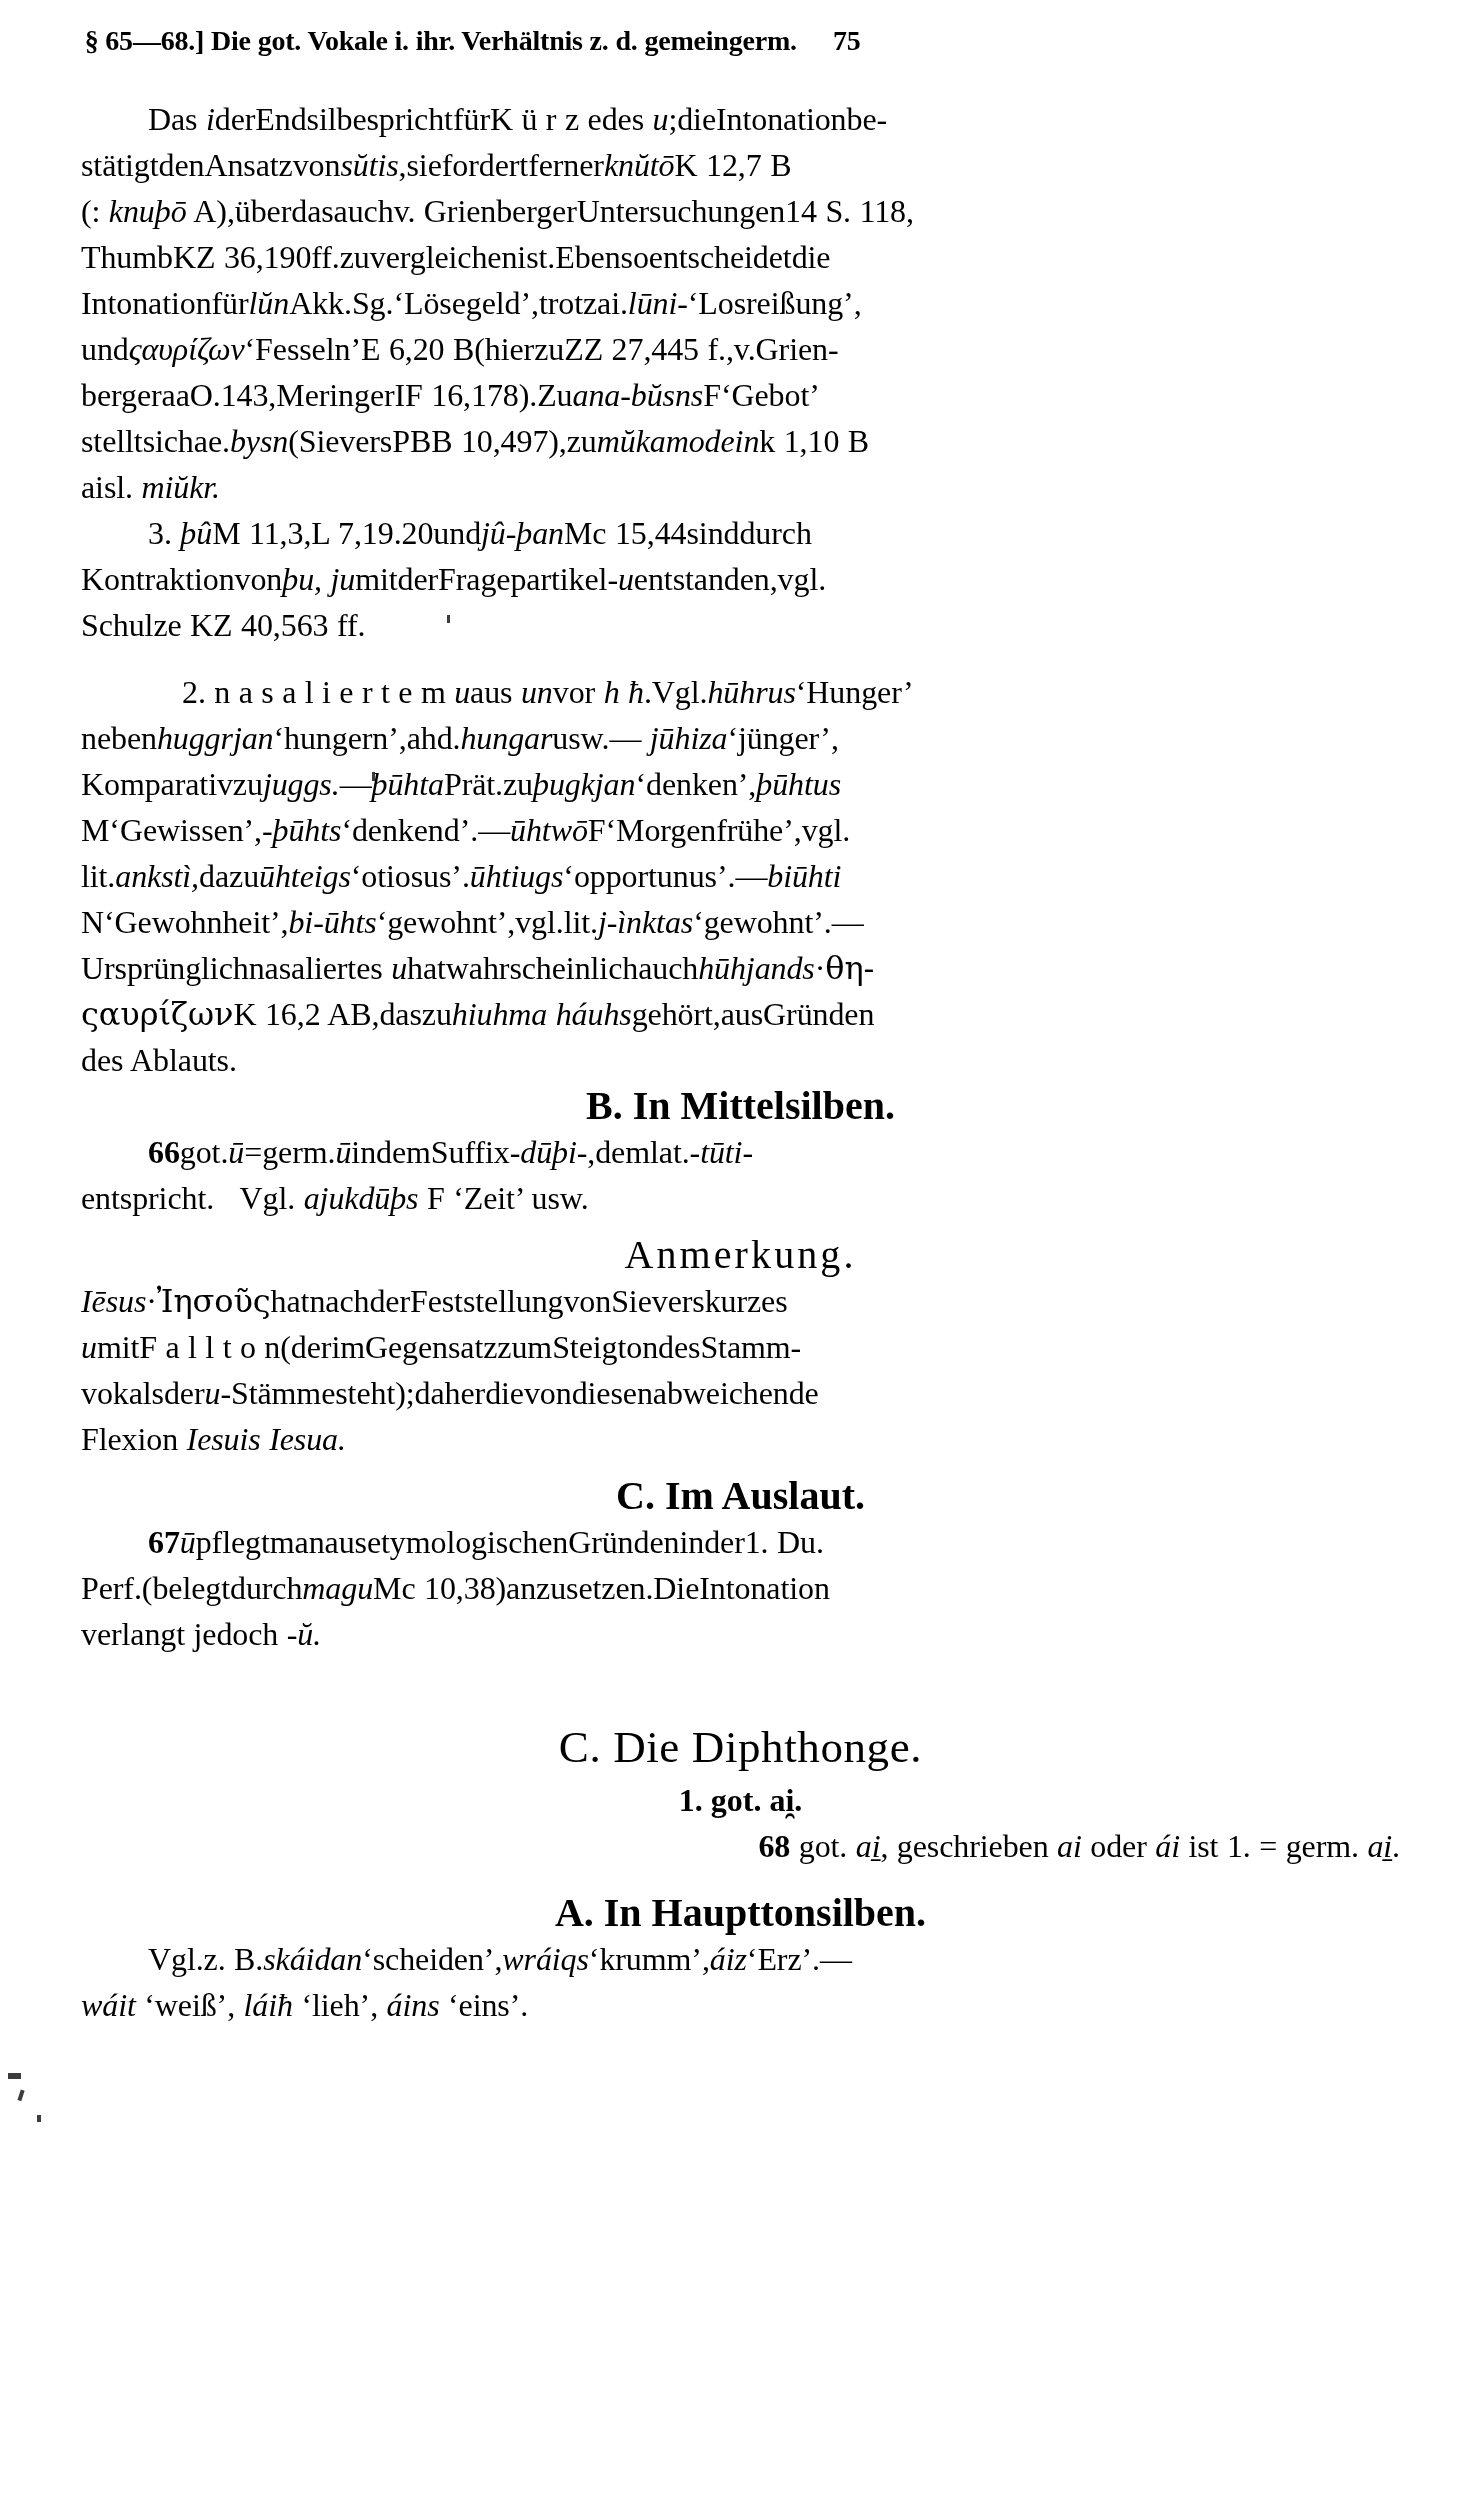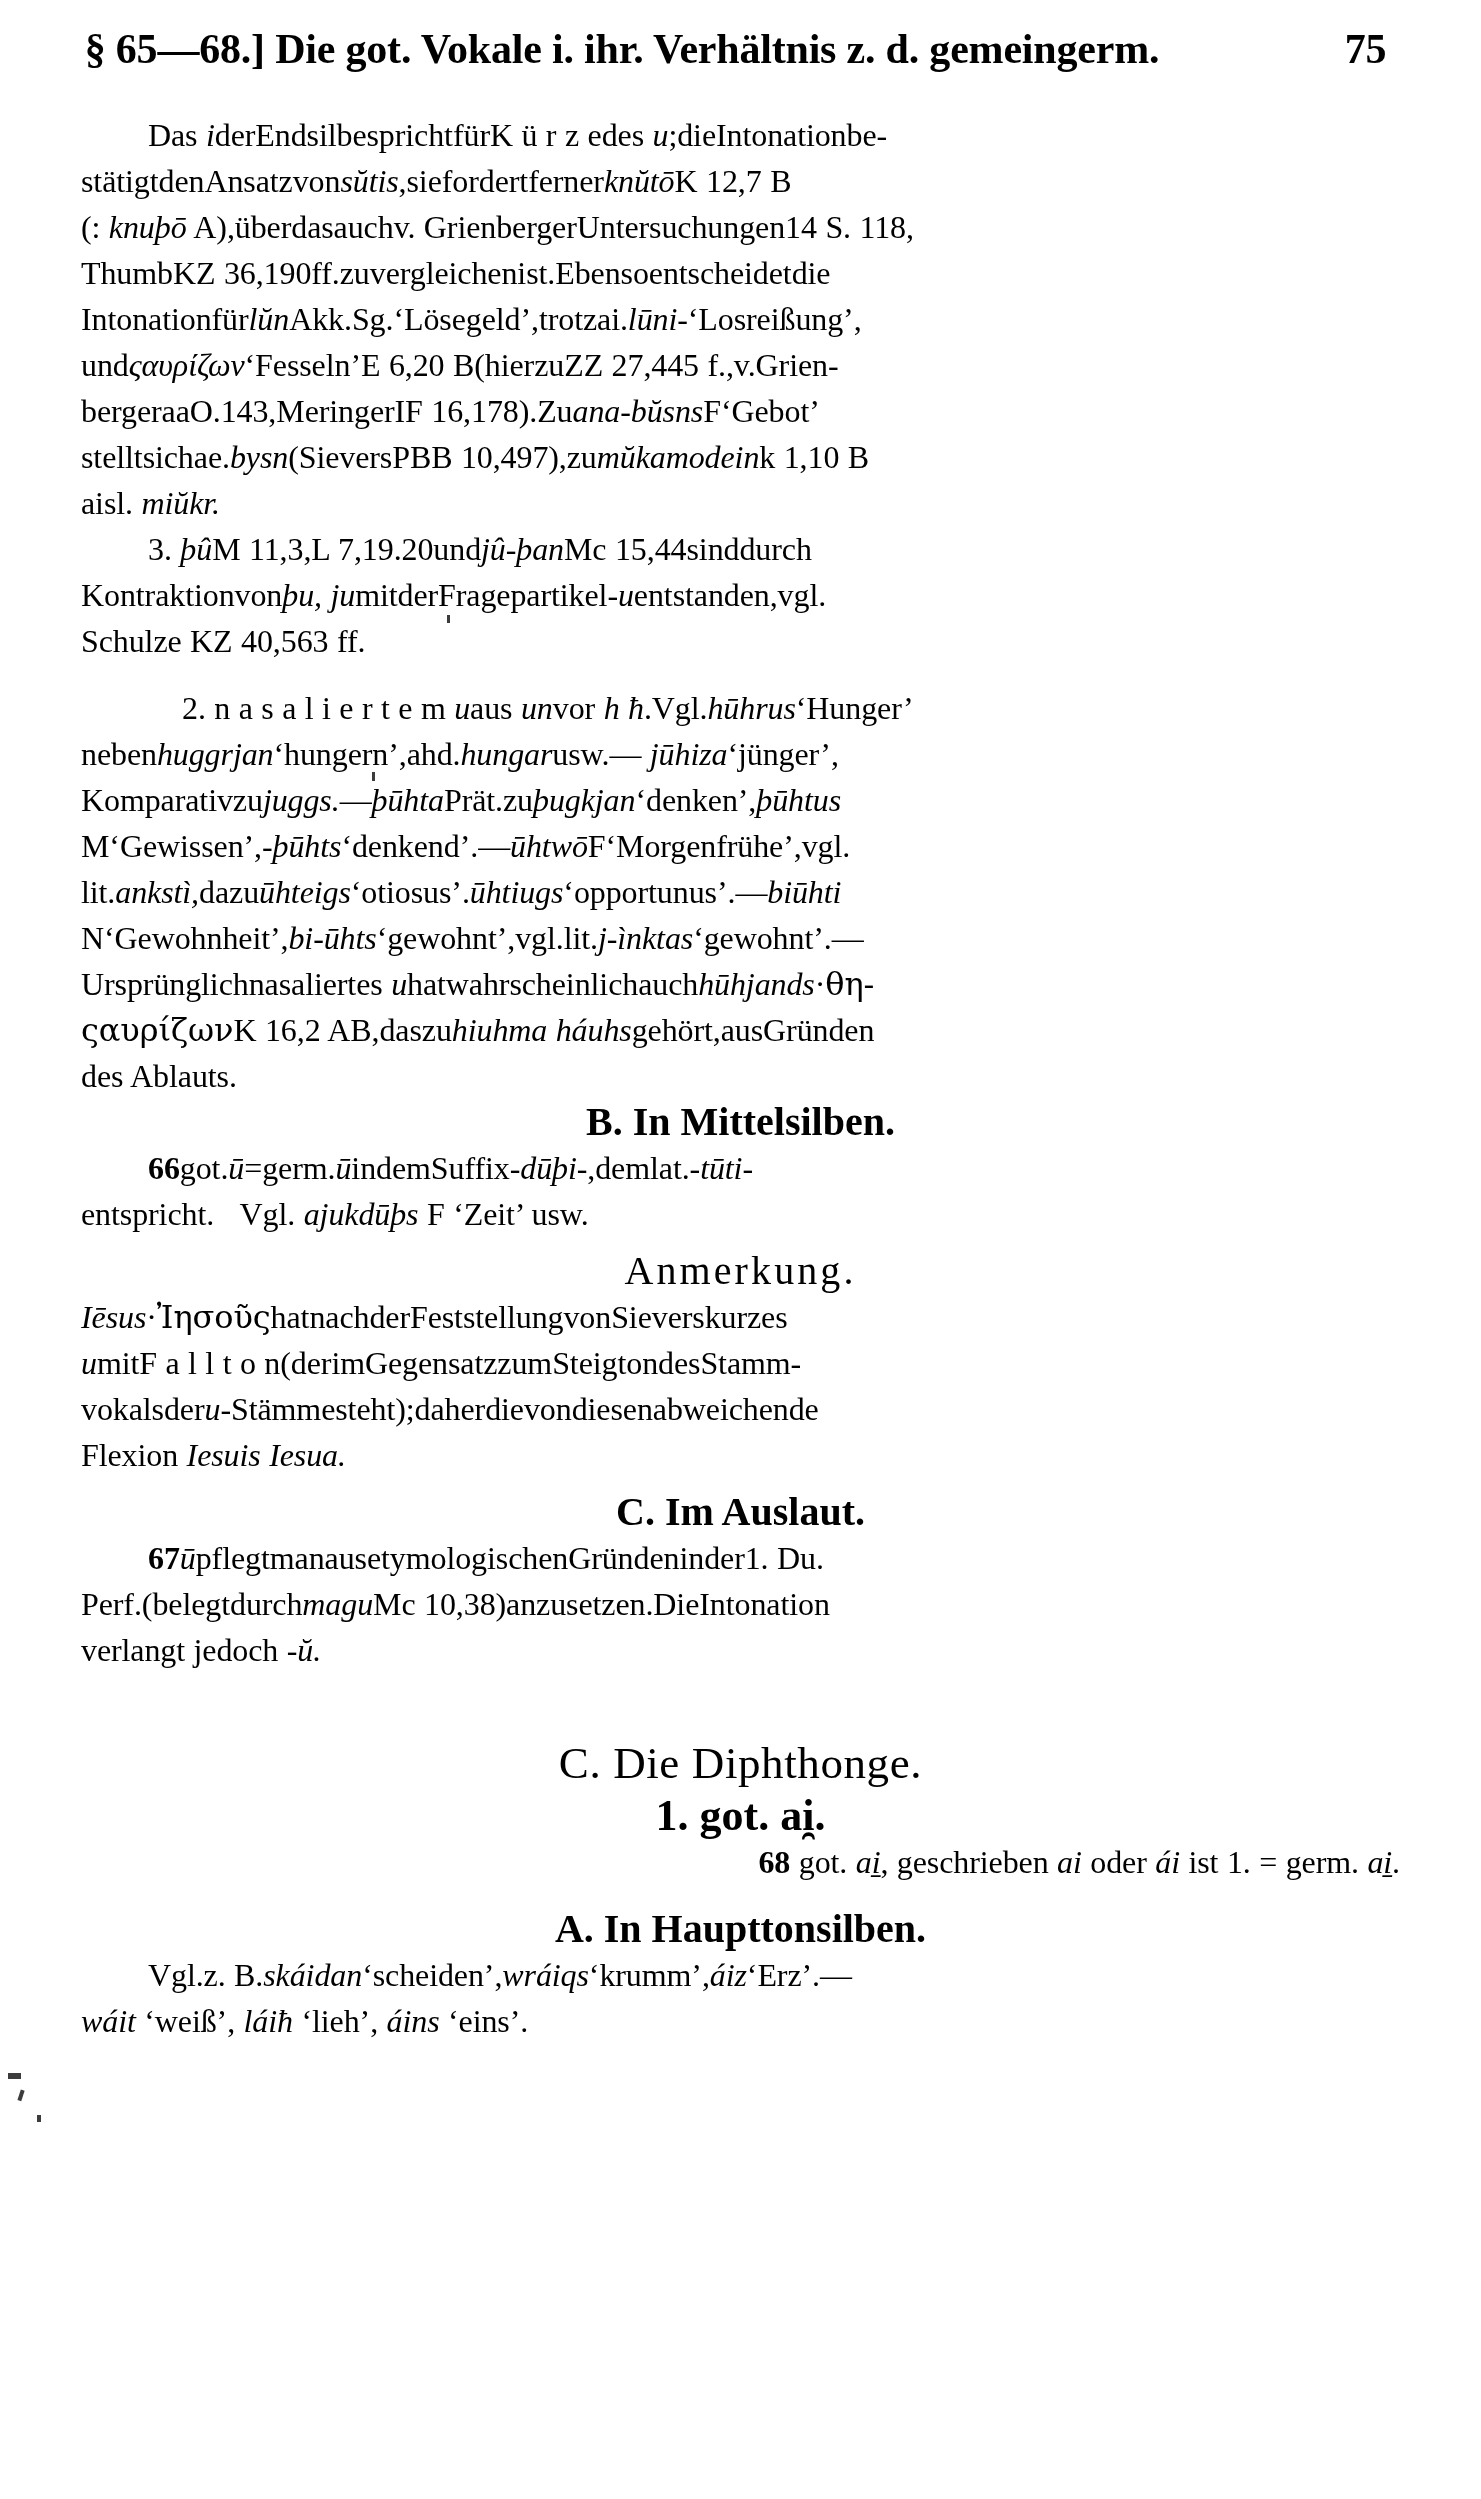--- a/index.html
+++ b/index.html
@@ -30,22 +30,22 @@
     position: absolute;
     left: 81px;
     top: 25px;
     width: 1319px;
   }
 
   
   .runhead {
     display: flex;
     align-items: baseline;
-    justify-content: space-between;
-    font-size: 42px;
+    justify-content: flex-start;
+    font-size: 28px;
     font-weight: bold;
     letter-spacing: -0.2px;
     margin-bottom: 39px;
     white-space: nowrap;
   }
   .runhead .rh-title { padding-left: 3.7px; }
   .runhead .rh-page  { padding-right: 13.7px; margin-left: 36px; }
 
   
   .para {
@@ -89,21 +89,21 @@
   }
   .head-big {
     text-align: center;
     font-size: 45px;
     font-weight: normal;
     line-height: 60px;
     letter-spacing: 0.6px;
   }
   .head-sub {
     text-align: center;
-    font-size: 44px;
+    font-size: 32px;
     font-weight: bold;
     line-height: 46px;
   }
 
   .gap-s  { height: 11.2px; }
   .gap-m  { height: 21px; }
   .gap-xl { height: 60px; }
 
   
   .speck {

